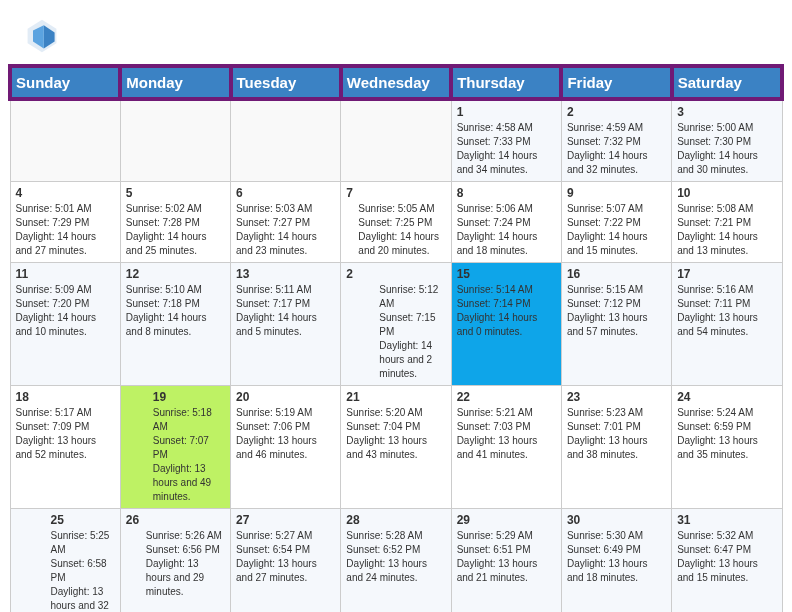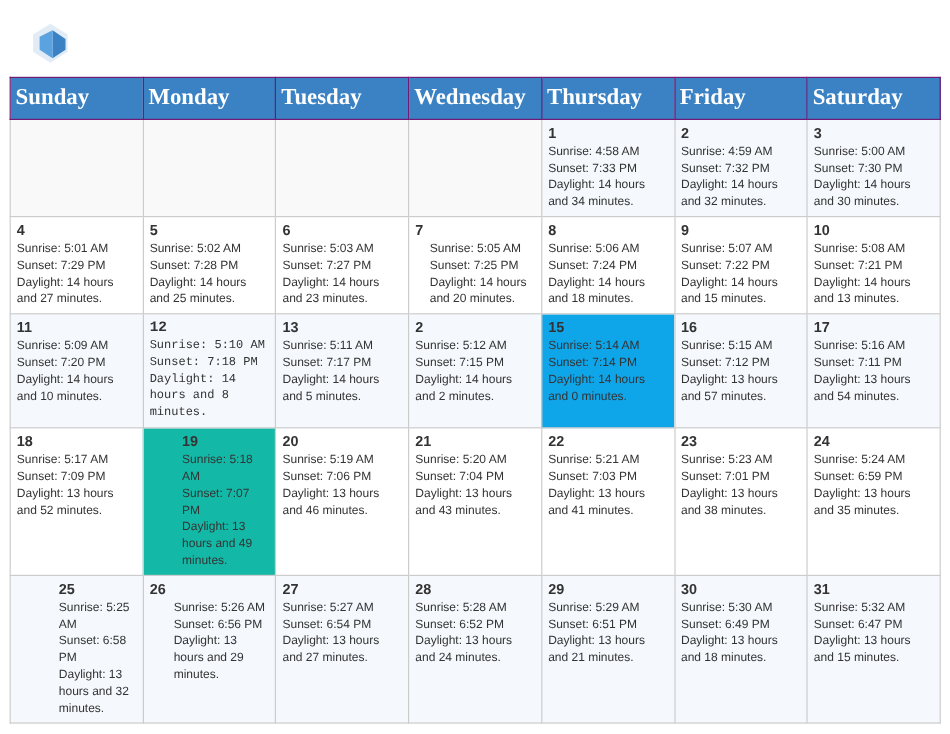--- a/index.html
+++ b/index.html
@@ -49,26 +49,25 @@
       font-weight: normal;
     }
     table {
       width: calc(100% - 16px);
       margin: 0 8px 8px;
       border-collapse: collapse;
     }
     thead tr th {
       background: #3b82c4;
       color: #fff;
-      font-size: 19px;
+      font-size: 15px;
       font-weight: bold;
       padding: 6px 4px;
       text-align: left;
-      border: 1px solid #701a75;
-      font-family: Liberation Serif, serif;
+      border: 4px solid #701a75;
     }
     tbody tr td {
       border: 1px solid #ccc;
       vertical-align: top;
       width: calc(100% / 7);
       padding: 4px 5px;
       font-size: 10.5px;
       color: #333;
       height: 80px;
       background: #fff;
@@ -195,35 +194,35 @@
 Daylight: 14 hours and 13 minutes.</div>
         </td>
       </tr>
       <tr>
         <td style="background: rgb(245, 248, 252); margin-top: 36px;">
           <div class="day-num">11</div>
           <div class="day-info" style="white-space: pre-line;">Sunrise: 5:09 AM
 Sunset: 7:20 PM
 Daylight: 14 hours and 10 minutes.</div>
         </td>
-        <td style="background: rgb(245, 248, 252); font-family: Liberation Mono, monospace;">
+        <td style="background: rgb(245, 248, 252);">
           <div class="day-num">12</div>
           <div class="day-info" style="white-space: pre-line;">Sunrise: 5:10 AM
 Sunset: 7:18 PM
 Daylight: 14 hours and 8 minutes.</div>
         </td>
         <td style="background: rgb(245, 248, 252);">
           <div class="day-num">13</div>
           <div class="day-info" style="white-space: pre-line;">Sunrise: 5:11 AM
 Sunset: 7:17 PM
 Daylight: 14 hours and 5 minutes.</div>
         </td>
         <td style="background: rgb(245, 248, 252);">
           <div class="day-num">2</div>
-          <div class="day-info" style="white-space: pre-line;">Sunrise: 5:12 AM
+          <div class="day-info" style="white-space: pre-line; margin-left: 33px;">Sunrise: 5:12 AM
 Sunset: 7:15 PM
 Daylight: 14 hours and 2 minutes.</div>
         </td>
         <td style="background: #0ea5e9;">
           <div class="day-num">15</div>
           <div class="day-info" style="white-space: pre-line;">Sunrise: 5:14 AM
 Sunset: 7:14 PM
 Daylight: 14 hours and 0 minutes.</div>
         </td>
         <td style="background: rgb(245, 248, 252);">
@@ -239,21 +238,21 @@
 Daylight: 13 hours and 54 minutes.</div>
         </td>
       </tr>
       <tr>
         <td style="background: rgb(255, 255, 255);">
           <div class="day-num">18</div>
           <div class="day-info" style="white-space: pre-line;">Sunrise: 5:17 AM
 Sunset: 7:09 PM
 Daylight: 13 hours and 52 minutes.</div>
         </td>
-        <td style="background: #14b8a6; padding-left: 32px;">
+        <td style="background: #bef264; padding-left: 32px;">
           <div class="day-num">19</div>
           <div class="day-info" style="white-space: pre-line;">Sunrise: 5:18 AM
 Sunset: 7:07 PM
 Daylight: 13 hours and 49 minutes.</div>
         </td>
         <td style="background: rgb(255, 255, 255);">
           <div class="day-num">20</div>
           <div class="day-info" style="white-space: pre-line;">Sunrise: 5:19 AM
 Sunset: 7:06 PM
 Daylight: 13 hours and 46 minutes.</div>

